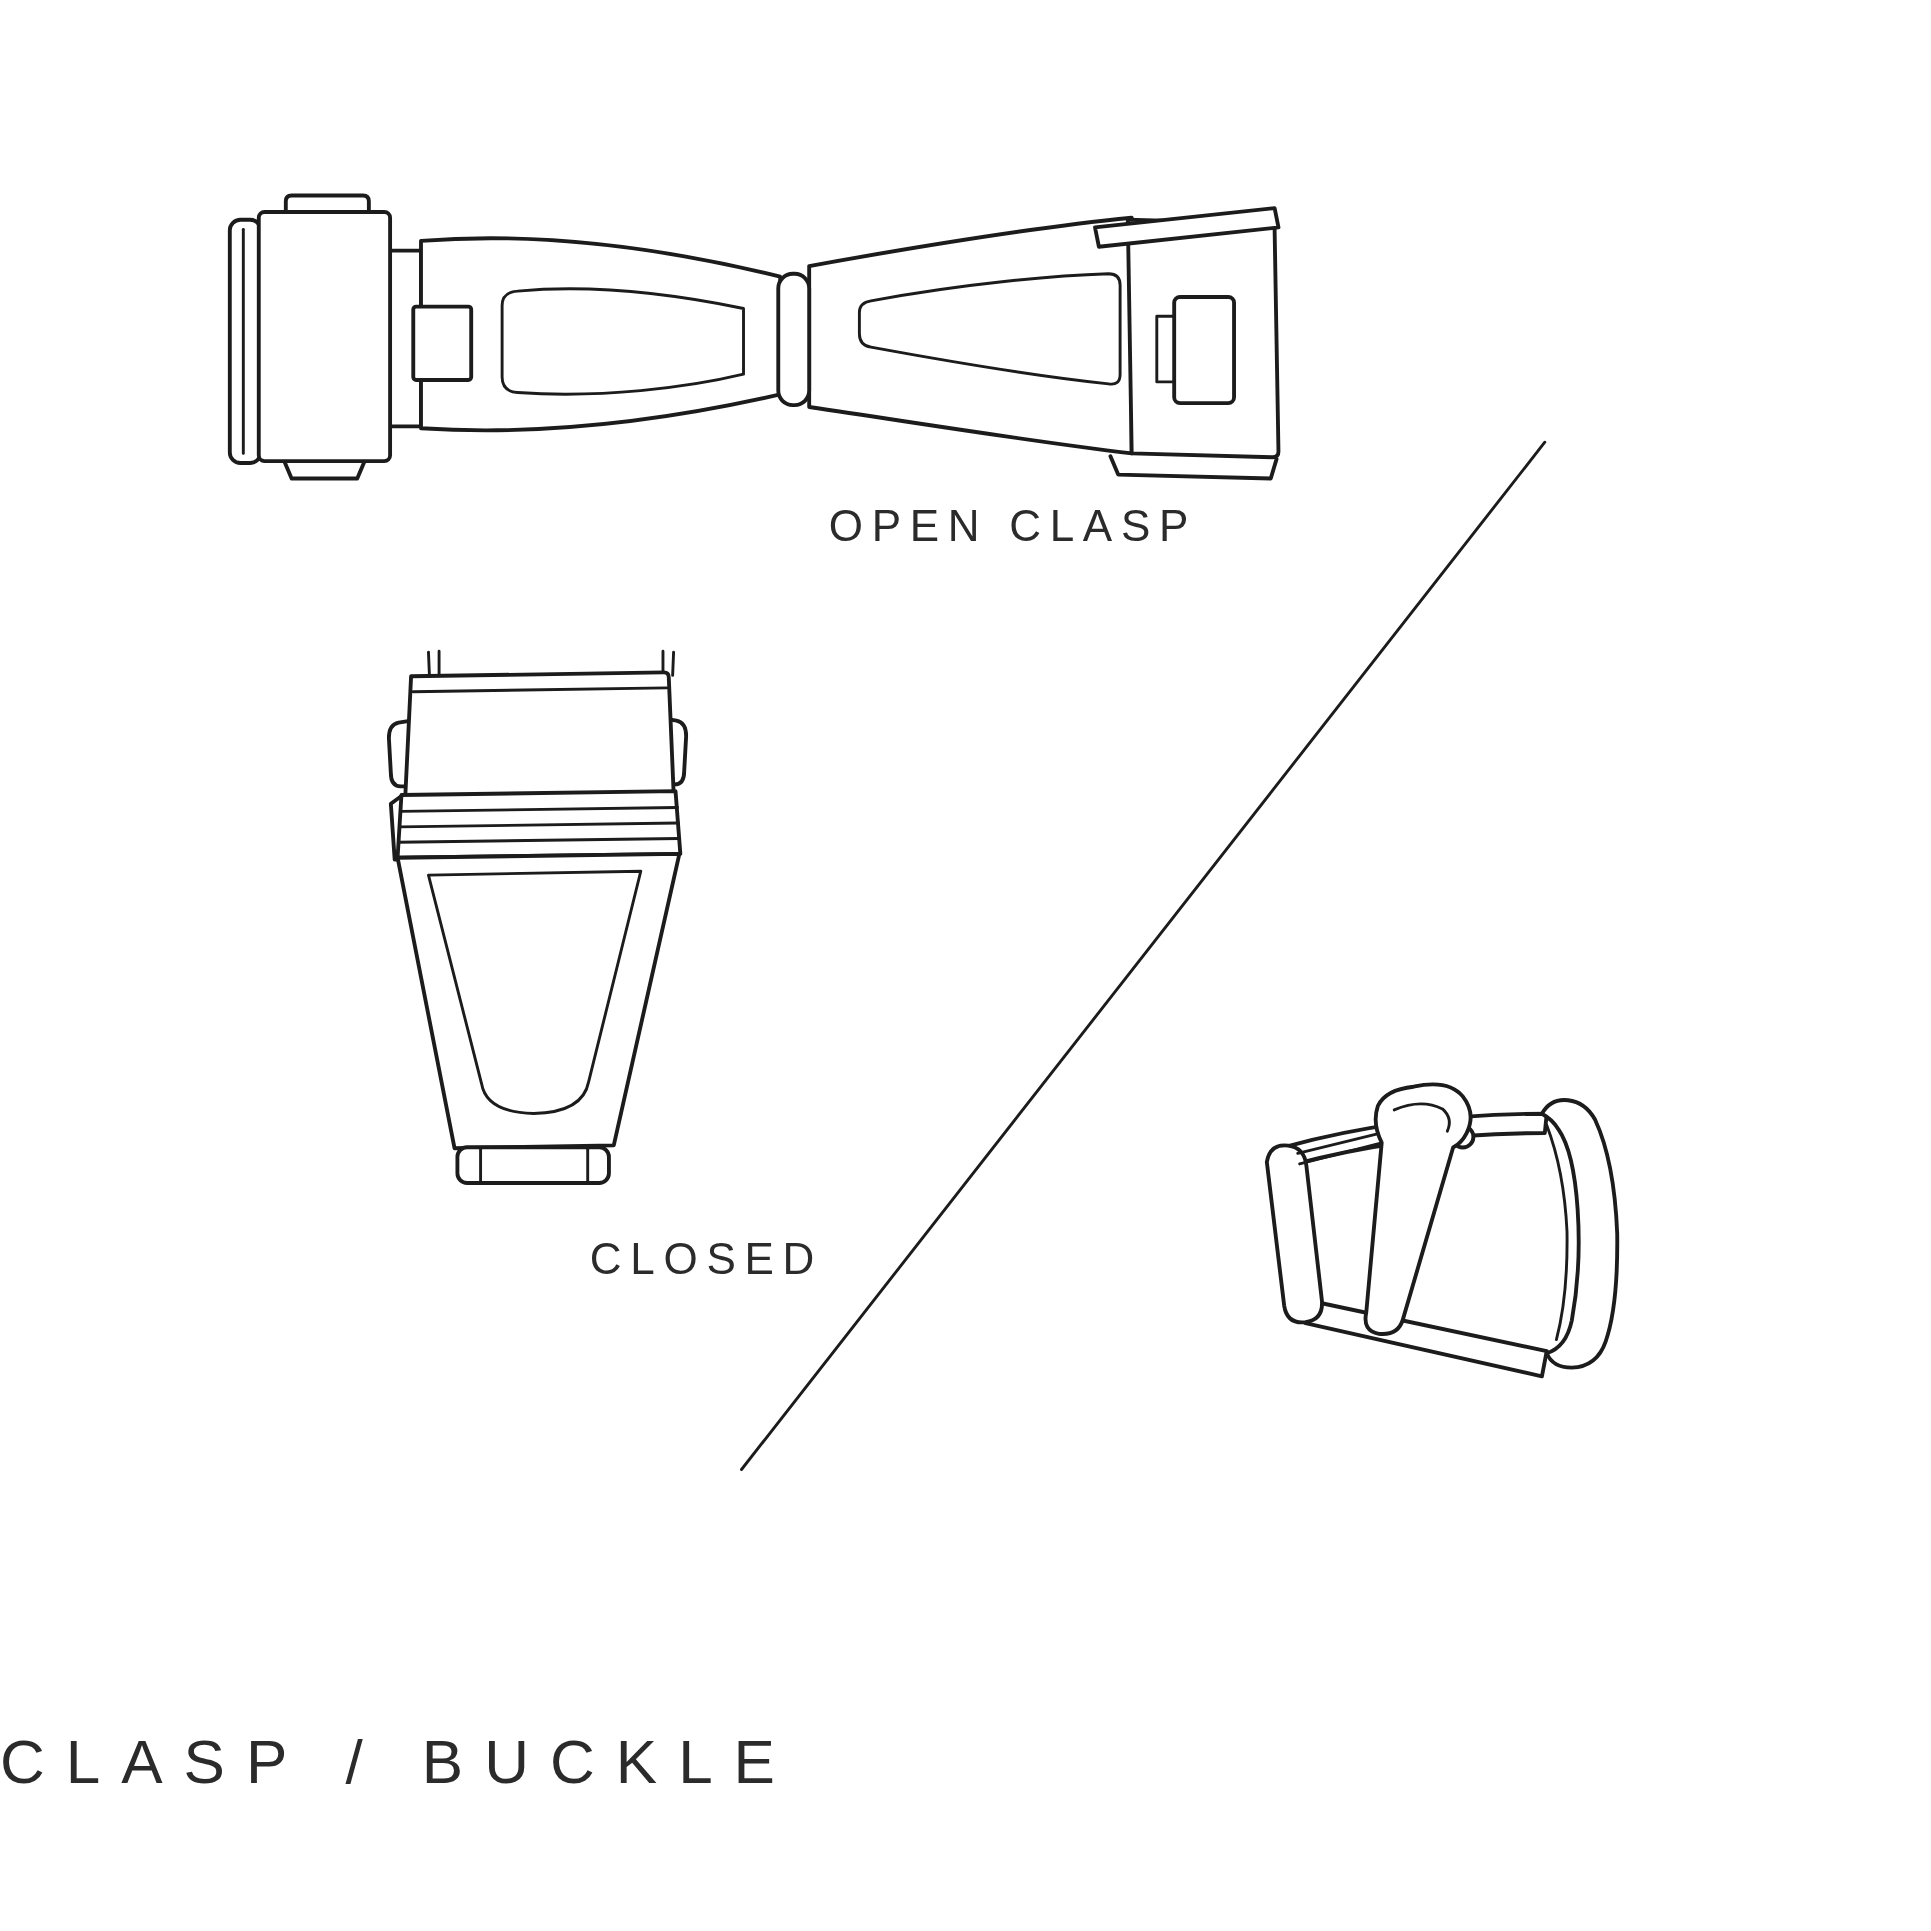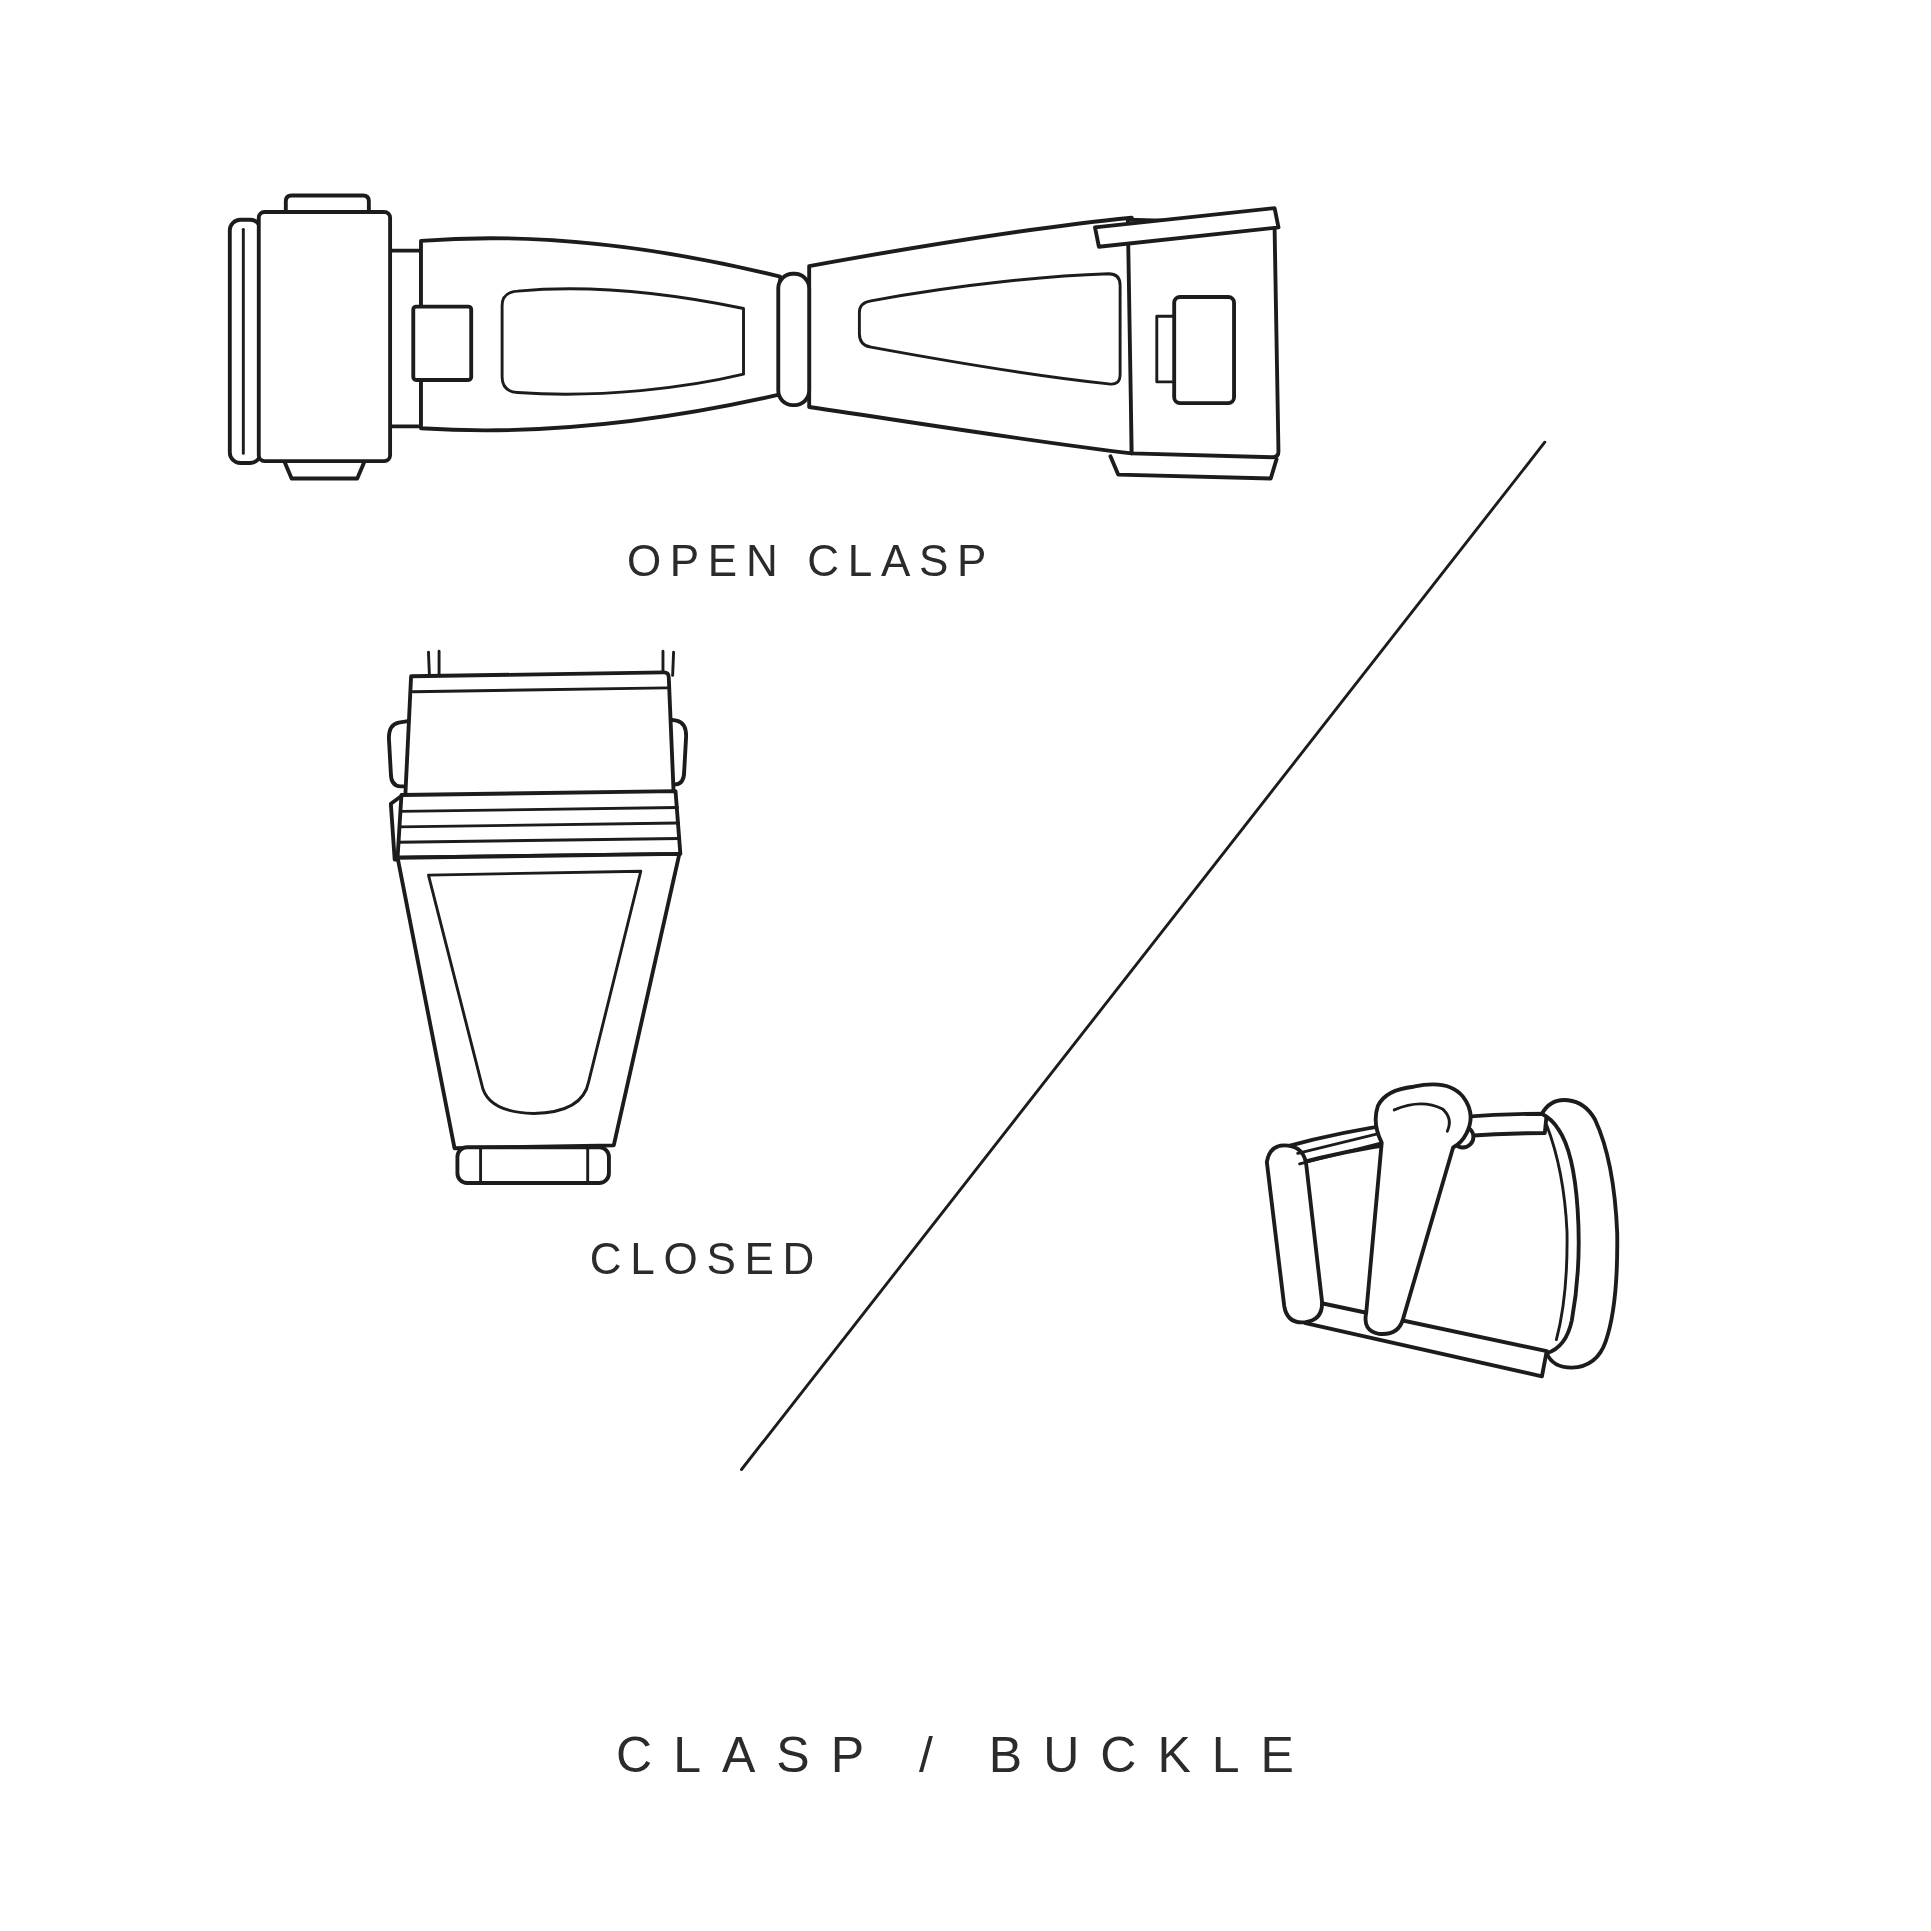--- a/index.html
+++ b/index.html
@@ -25,28 +25,28 @@
   .closed-clasp { left: 386px; top: 649px; width: 304px; height: 541px; }
   .buckle { left: 1228px; top: 1079px; width: 401px; height: 333px; }
   .divider { left: 0; top: 0; width: 1931px; height: 1931px; }
   .divider line { stroke-width: 3; }
   .label {
     position: absolute;
     color: #2b2b2b;
     font-weight: 400;
     white-space: nowrap;
   }
-  .label-open  { left: 425px; top: 536px; width: 772px;  text-align: center; font-size: 44px; letter-spacing: 8.7px; }
+  .label-open  { left: 425px; top: 501px; width: 772px;  text-align: right; font-size: 44px; letter-spacing: 8.7px; }
   .label-closed{ left: 244px; top: 1234px; width: 579px; text-align: right; font-size: 44px; letter-spacing: 8.7px; }
   .title {
     position: absolute;
     left: 0; top: 1726px; width: 1931px;
-    text-align: center;
+    text-align: left;
     color: #2b2b2b;
-    font-size: 50px;
+    font-size: 62px;
     font-weight: 400;
     letter-spacing: 21px;
     white-space: nowrap;
   }
 </style>
 </head>
 <body>
 
 <div class="canvas">
 

